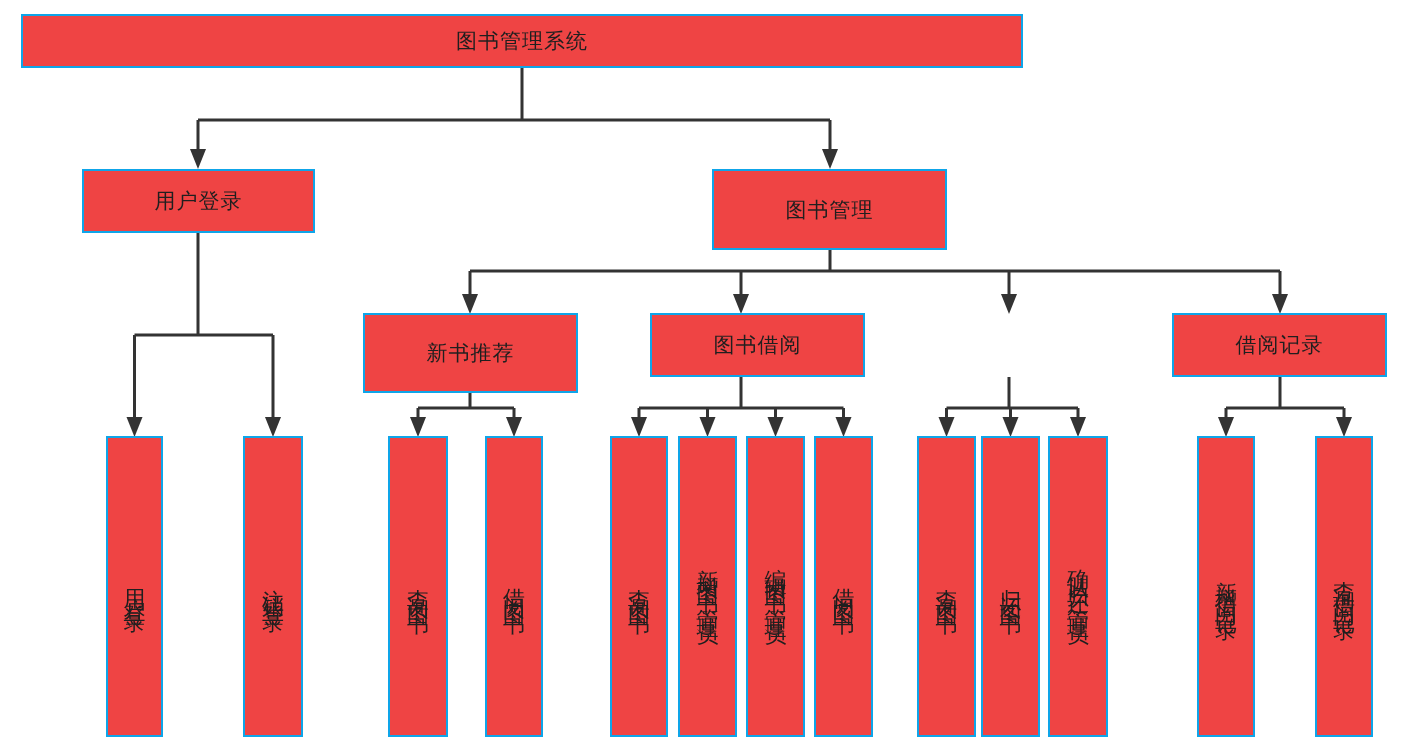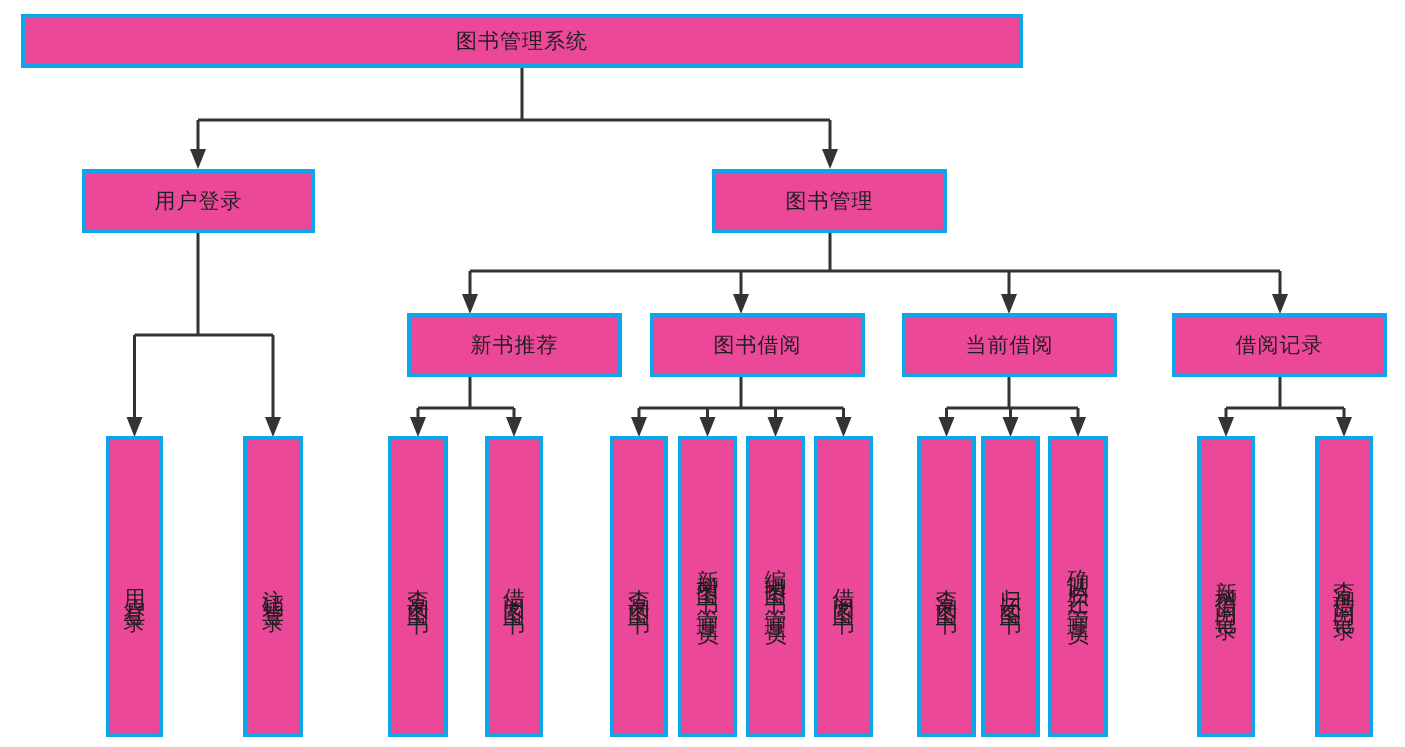--- a/index.html
+++ b/index.html
@@ -13,22 +13,22 @@
   }
   .wires {
     position: absolute;
     left: 0; top: 0;
     width: 1405px; height: 747px;
     z-index: 1;
   }
   .node {
     position: absolute;
     box-sizing: border-box;
-    border: 4px solid #0ea5e9;
-    background: #ec4899;
+    border: 2px solid #0ea5e9;
+    background: #ef4444;
     display: flex;
     align-items: center;
     justify-content: center;
     z-index: 2;
     color: #1f1f1f;
     font-family: Liberation Serif, serif;
   }
   .node.h span {
     font-size: 21px;
     letter-spacing: 1px;
@@ -89,32 +89,29 @@
     </g>
   </svg>
 
   <div class="node h" style="left:21px; top:14px; width:1002px; height:54px;">
     <span>图书管理系统</span>
   </div>
 
   <div class="node h" style="left:82px; top:169px; width:233px; height:64px;">
     <span>用户登录</span>
   </div>
-  <div class="node h" style="left:712px; top:169px; width:235px; height:64px;">
+  <div class="node h" style="left:712px; top:169px; width:235px; height:81px;">
     <span>图书管理</span>
   </div>
 
-  <div class="node h" style="left:363px; top:313px; width:215px; height:64px;margin-left:44px;">
+  <div class="node h" style="left:363px; top:313px; width:215px; height:80px;">
     <span>新书推荐</span>
   </div>
   <div class="node h" style="left:634px; top:313px; width:215px; height:64px;margin-left:16px;">
     <span>图书借阅</span>
-  </div>
-  <div class="node h" style="left:902px; top:313px; width:215px; height:64px;">
-    <span>当前借阅</span>
   </div>
   <div class="node h" style="left:1172px; top:313px; width:215px; height:64px;">
     <span>借阅记录</span>
   </div>
 
   <div class="node v" style="left:106px; top:436px; width:57px; height:301px;">
     <span>用户登录</span>
   </div>
   <div class="node v" style="left:243px; top:436px; width:60px; height:301px;">
     <span>注销登录</span>

